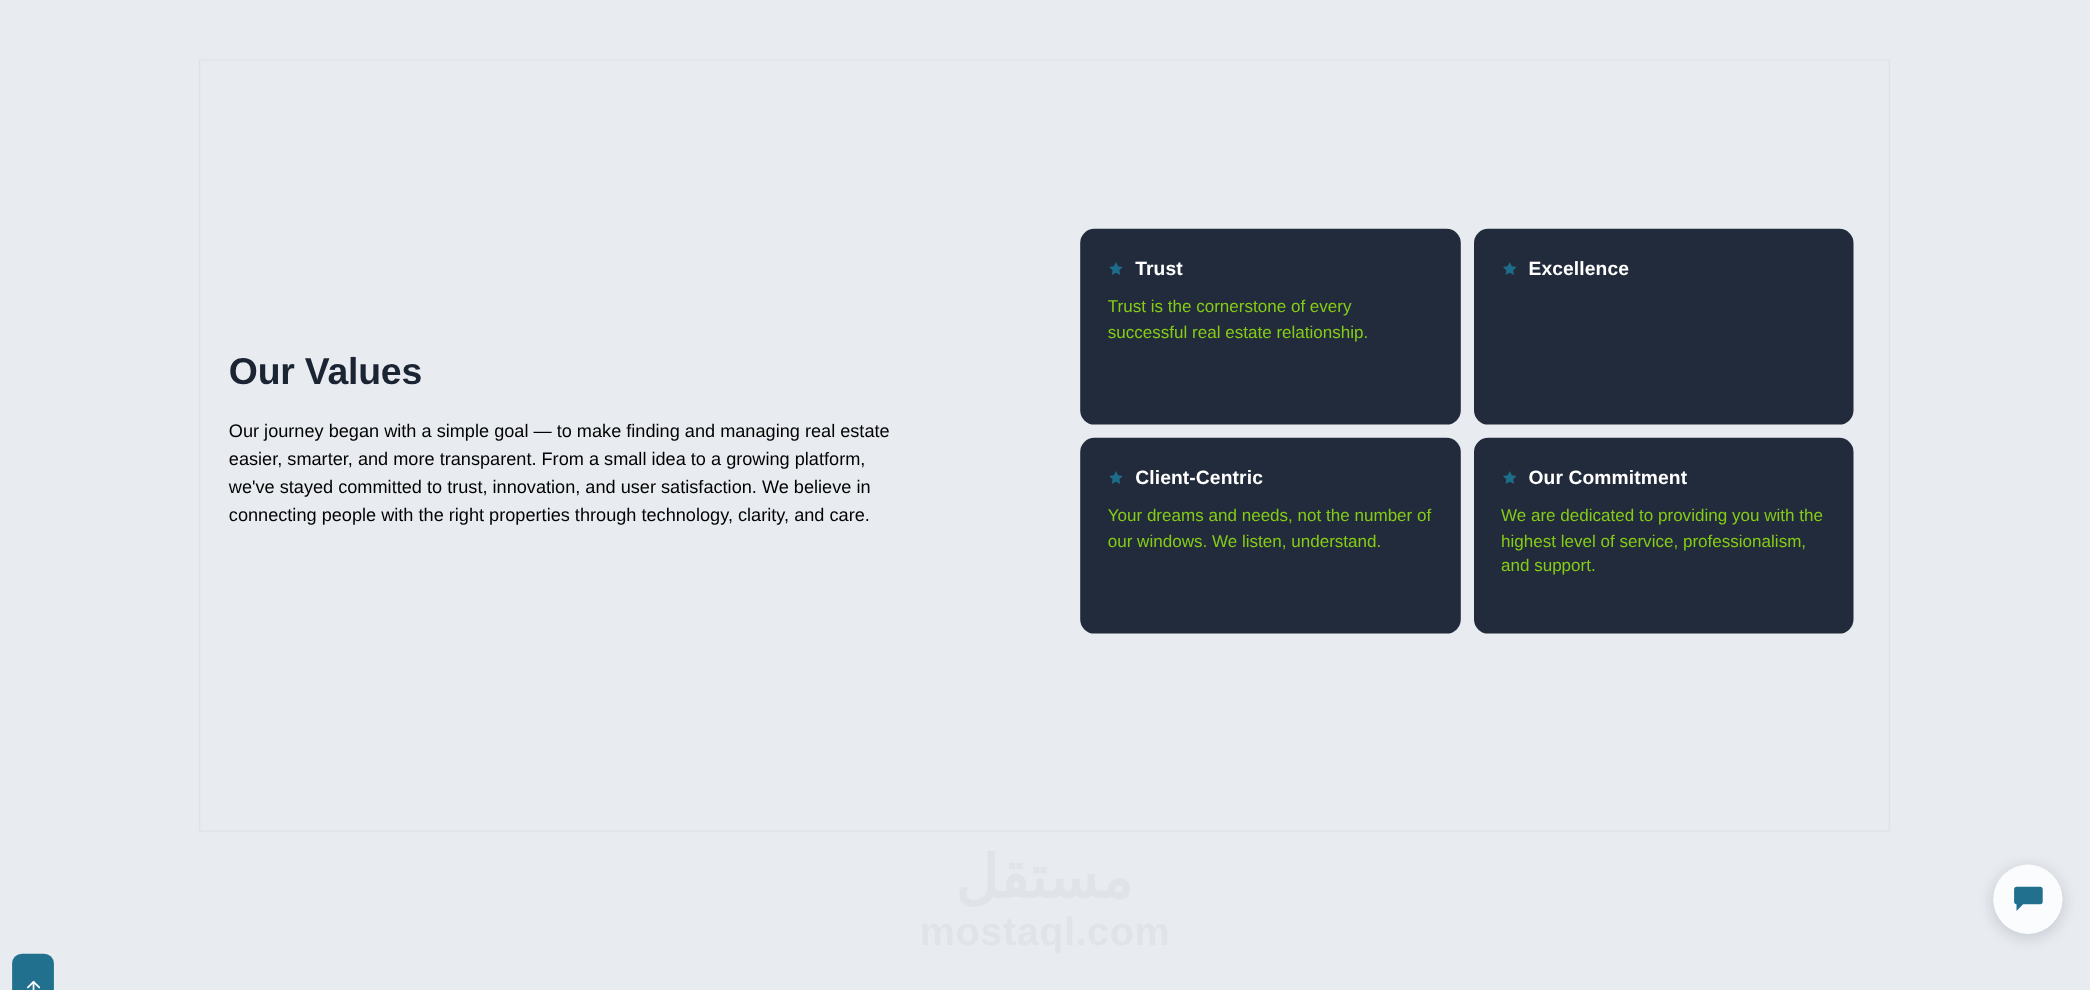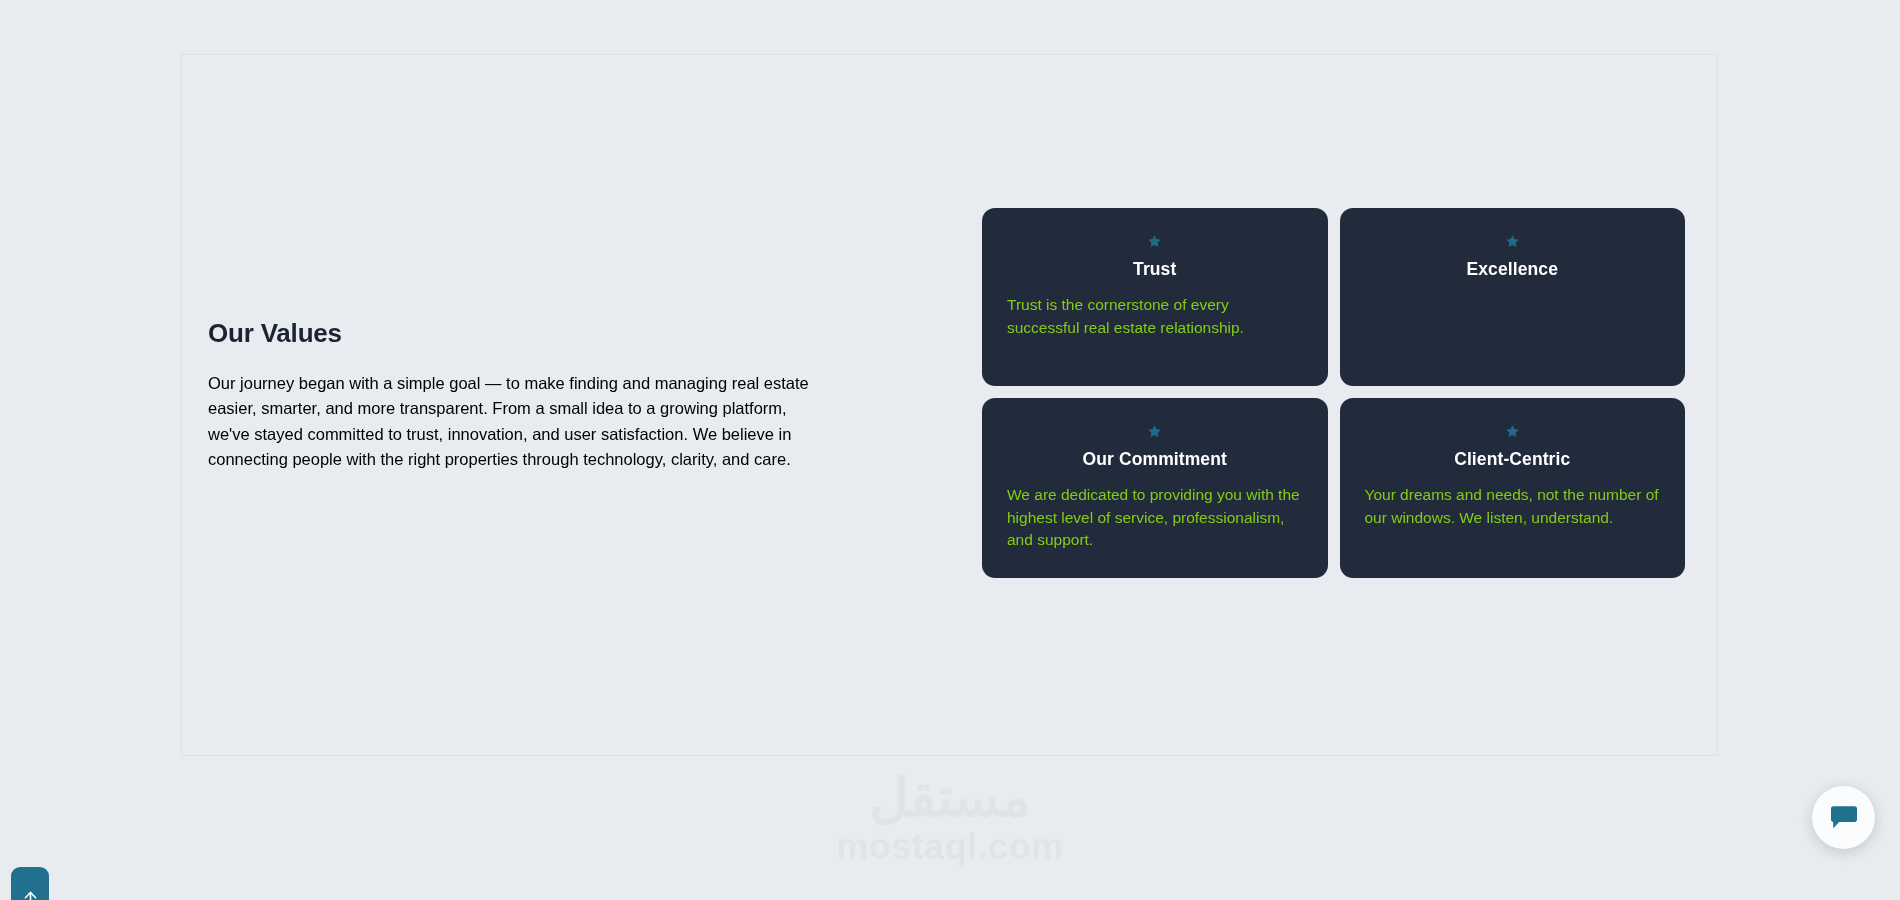--- a/index.html
+++ b/index.html
@@ -28,21 +28,21 @@
 
   
   .intro {
     position: absolute;
     left: 26px;
     top: 264px;
     width: 625px;
   }
   .intro-title {
     margin: 0 0 22px 0;
-    font-size: 26px;
+    font-size: 34px;
     line-height: 1.15;
     font-weight: bold;
     color: #1b2433;
     letter-spacing: -0.2px;
   }
   .intro-body {
     margin: 0;
     font-size: 16.5px;
     line-height: 25.5px;
     color: #000000;
@@ -66,21 +66,20 @@
     padding: 26px 25px 26px 25px;
     box-sizing: border-box;
     min-height: 178px;
   }
 
   .value-head {
     display: flex;
     align-items: center;
     gap: 10px;
     margin-bottom: 14px;
-    flex-direction: column;
   }
   .star-icon {
     flex: 0 0 auto;
     width: 15px;
     height: 15px;
     display: block;
   }
   .value-title {
     font-size: 17.5px;
     font-weight: bold;
@@ -195,35 +194,35 @@
       </div>
     </div>
 
     <div class="value-card">
       <div class="value-head">
         <span class="star-icon">
           <svg width="15" height="15" viewBox="0 0 24 24" aria-hidden="true">
             <path fill="#1d6d8a" d="M12 1.8l3.09 6.26 6.91 1.01-5 4.87 1.18 6.88L12 17.58l-6.18 3.24L7 13.94l-5-4.87 6.91-1.01L12 1.8z"></path>
           </svg>
         </span>
+        <span class="value-title">Client-Centric</span>
+      </div>
+      <div class="value-desc">Your dreams and needs, not the number of our windows. We listen, understand.</div>
+    </div>
+
+    <div class="value-card">
+      <div class="value-head">
+        <span class="star-icon">
+          <svg width="15" height="15" viewBox="0 0 24 24" aria-hidden="true">
+            <path fill="#1d6d8a" d="M12 1.8l3.09 6.26 6.91 1.01-5 4.87 1.18 6.88L12 17.58l-6.18 3.24L7 13.94l-5-4.87 6.91-1.01L12 1.8z"></path>
+          </svg>
+        </span>
         <span class="value-title">Our Commitment</span>
       </div>
       <div class="value-desc">We are dedicated to providing you with the highest level of service, professionalism, and support.</div>
-    </div>
-
-    <div class="value-card">
-      <div class="value-head">
-        <span class="star-icon">
-          <svg width="15" height="15" viewBox="0 0 24 24" aria-hidden="true">
-            <path fill="#1d6d8a" d="M12 1.8l3.09 6.26 6.91 1.01-5 4.87 1.18 6.88L12 17.58l-6.18 3.24L7 13.94l-5-4.87 6.91-1.01L12 1.8z"></path>
-          </svg>
-        </span>
-        <span class="value-title">Client-Centric</span>
-      </div>
-      <div class="value-desc">Your dreams and needs, not the number of our windows. We listen, understand.</div>
     </div>
 
   </div>
 </div>
 
 <div class="watermark">
   <div class="wm-arabic">مستقل</div>
   <div class="wm-latin">mostaql.com</div>
 </div>
 

